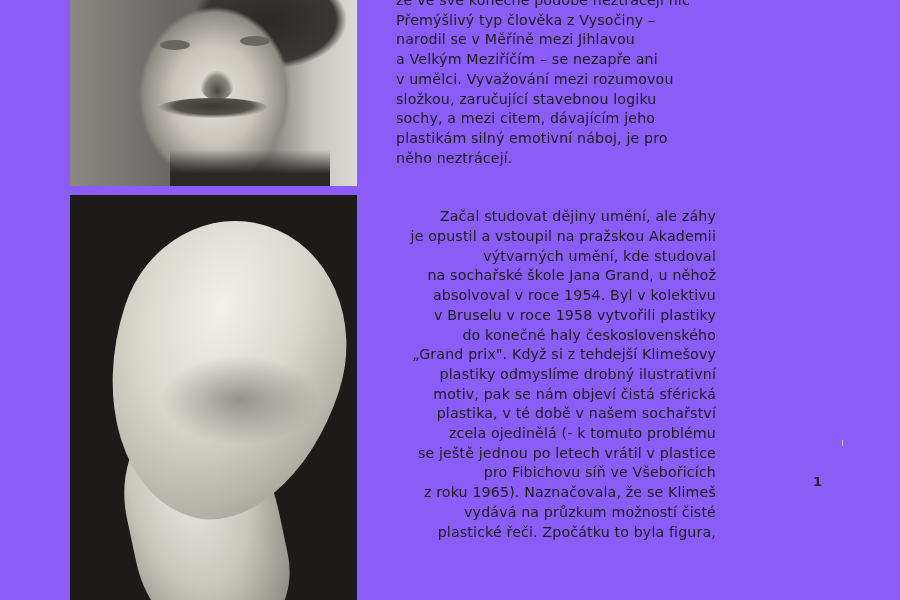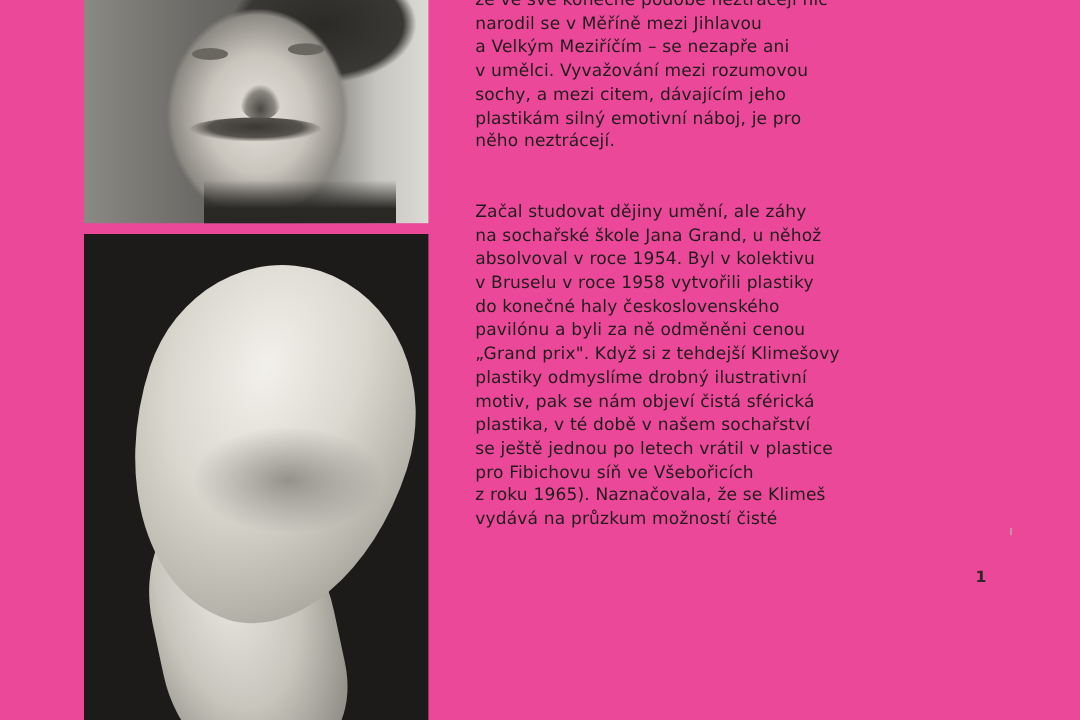--- a/index.html
+++ b/index.html
@@ -4,21 +4,21 @@
 <style>
   html, body {
     margin: 0; padding: 0;
     width: 900px; height: 600px;
     overflow: hidden;
     background: #fcfbf1;
   }
   .page {
     position: relative;
     width: 900px; height: 600px;
-    background: #ec4899;
+    background: #8b5cf6;
     overflow: hidden;
   }
   .photo {
     position: absolute;
     overflow: hidden;
   }
   .photo-portrait {
     left: 70px; top: 0px; width: 287px; height: 186px;
     background:
       radial-gradient(ellipse 95px 110px at 145px 95px, #e6e3dc 0%, #c9c5bd 45%, #8d8a84 75%, transparent 80%),
@@ -76,20 +76,21 @@
   }
   .text-column p {
     margin: 0;
   }
   .text-column .line {
     display: block;
     white-space: nowrap;
   }
   .para-2 {
     margin-top: 39px !important;
+    text-align: right;
   }
   .page-marker {
     position: absolute;
     left: 813px; top: 474px;
     font-family: "DejaVu Sans", sans-serif;
     font-weight: bold;
     font-size: 13px;
     color: #2a2926;
   }
   .speck {
@@ -113,42 +114,47 @@
 
   <div class="photo photo-sculpture">
     <div class="form-bottom"></div>
     <div class="form-top"></div>
     <div class="shade"></div>
   </div>
 
   <div class="text-column">
     <p class="para-1">
       <span class="line">že ve své konečné podobě neztrácejí nic</span>
+      <span class="line">Přemýšlivý typ člověka z Vysočiny –</span>
       <span class="line">narodil se v Měříně mezi Jihlavou</span>
       <span class="line">a Velkým Meziříčím – se nezapře ani</span>
       <span class="line">v umělci. Vyvažování mezi rozumovou</span>
+      <span class="line">složkou, zaručující stavebnou logiku</span>
       <span class="line">sochy, a mezi citem, dávajícím jeho</span>
       <span class="line">plastikám silný emotivní náboj, je pro</span>
       <span class="line">něho neztrácejí.</span>
     </p>
     <p class="para-2">
       <span class="line">Začal studovat dějiny umění, ale záhy</span>
+      <span class="line">je opustil a vstoupil na pražskou Akademii</span>
+      <span class="line">výtvarných umění, kde studoval</span>
       <span class="line">na sochařské škole Jana Grand, u něhož</span>
       <span class="line">absolvoval v roce 1954. Byl v kolektivu</span>
       <span class="line">v Bruselu v roce 1958 vytvořili plastiky</span>
       <span class="line">do konečné haly československého</span>
-      <span class="line">pavilónu a byli za ně odměněni cenou</span>
       <span class="line">„Grand prix". Když si z tehdejší Klimešovy</span>
       <span class="line">plastiky odmyslíme drobný ilustrativní</span>
       <span class="line">motiv, pak se nám objeví čistá sférická</span>
       <span class="line">plastika, v té době v našem sochařství</span>
+      <span class="line">zcela ojedinělá (- k tomuto problému</span>
       <span class="line">se ještě jednou po letech vrátil v plastice</span>
       <span class="line">pro Fibichovu síň ve Všebořicích</span>
       <span class="line">z roku 1965). Naznačovala, že se Klimeš</span>
       <span class="line">vydává na průzkum možností čisté</span>
+      <span class="line">plastické řeči. Zpočátku to byla figura,</span>
 
     </p>
   </div>
 
   <div class="speck"></div>
   <div class="page-marker">1</div>
 
 </div>
 
 </body></html>

